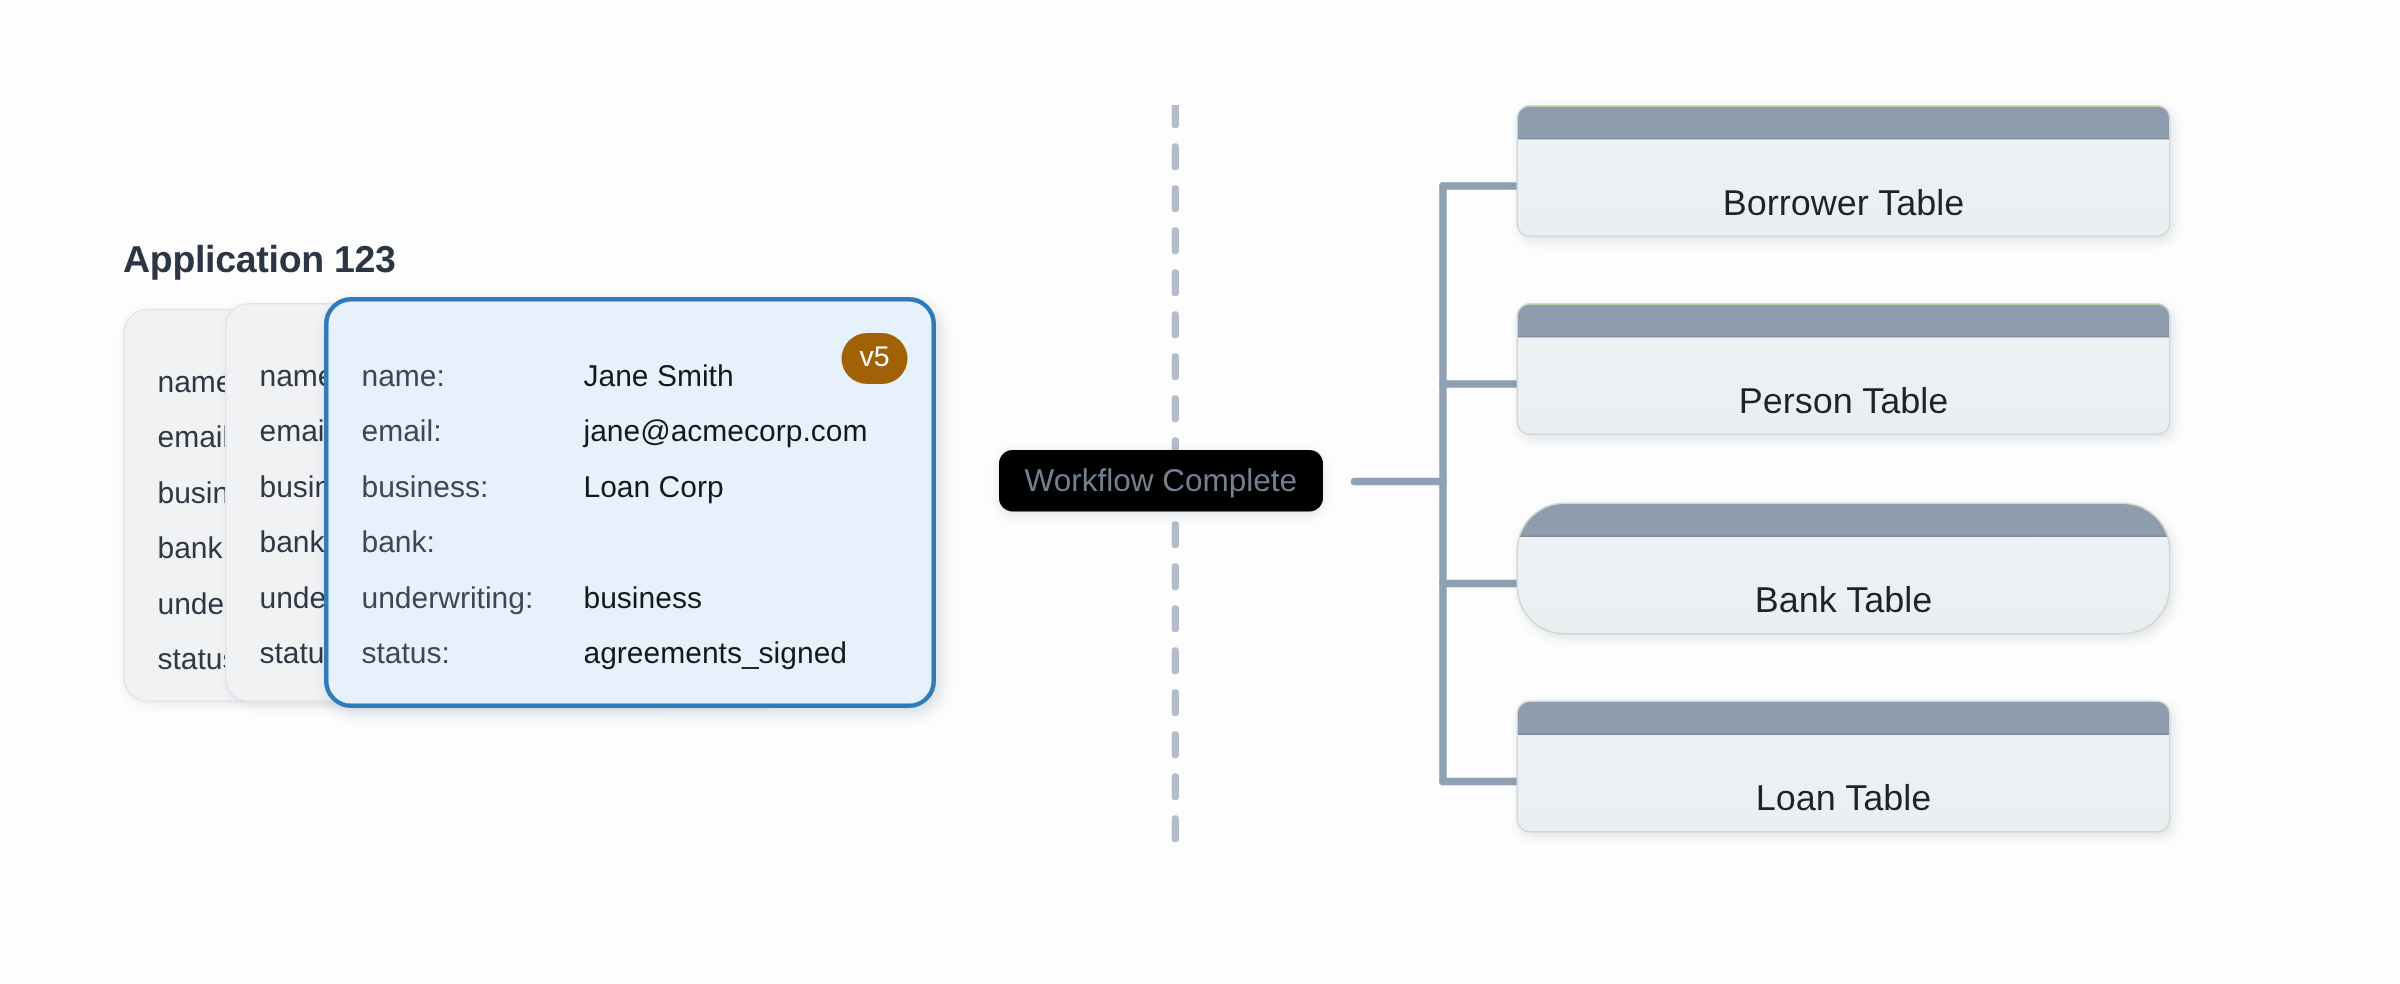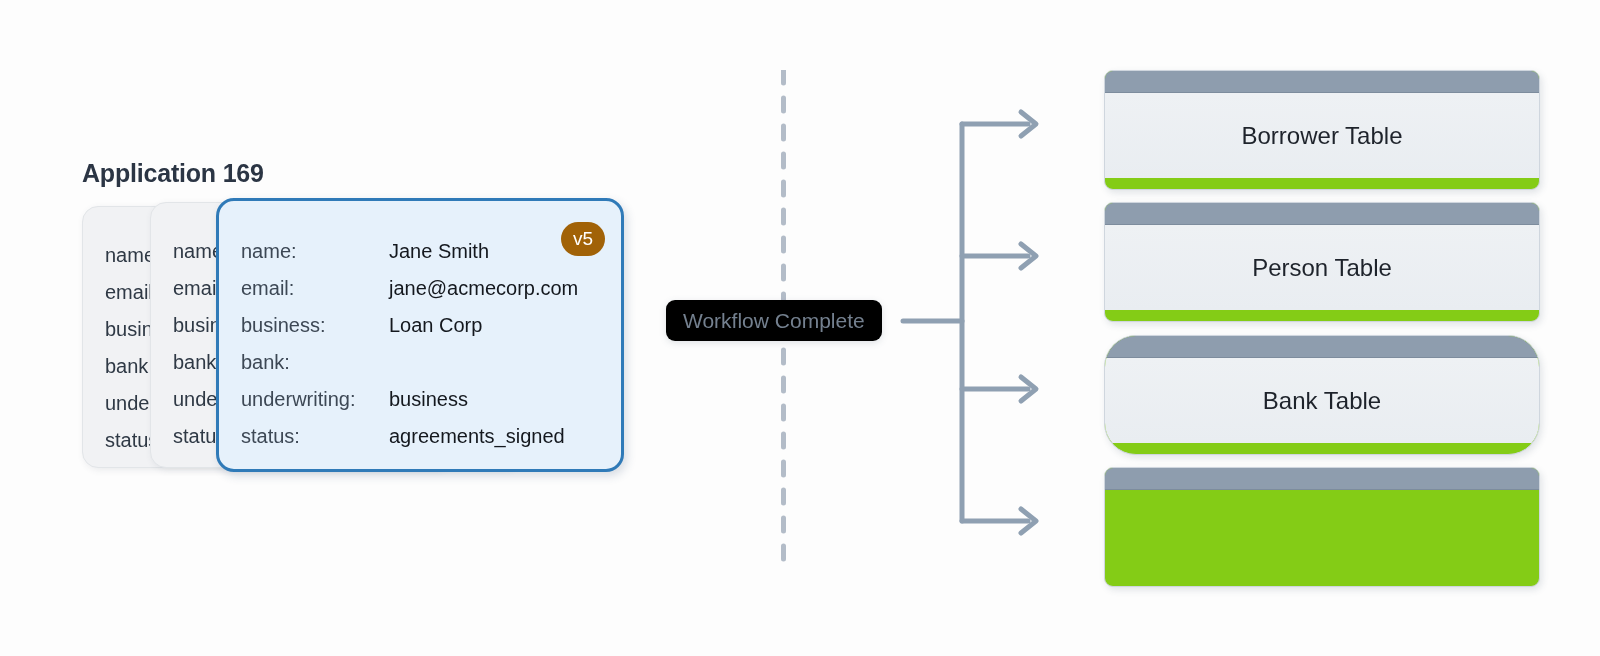--- a/index.html
+++ b/index.html
@@ -150,25 +150,25 @@
   #connectors {
     position: absolute;
     left: 0; top: 0;
     width: 1600px; height: 656px;
     pointer-events: none;
   }
 
   
   .table-node {
     position: absolute;
-    left: 1104px;
+    left: 1011px;
     width: 436px;
-    height: 120px;
+    height: 88px;
     border-radius: 9px;
-    background: #84cc16;
+    background: #bef264;
     border: 1px solid #cfd6de;
     box-shadow: 2px 3px 7px rgba(60,75,100,0.14);
     box-sizing: border-box;
     overflow: hidden;
   }
   .table-header {
     height: 21px;
     background: #8e9dae;
     border-bottom: 1px solid #7d8c9d;
   }
@@ -187,21 +187,21 @@
   #table-0 { top: 70px; }
   #table-1 { top: 202px; }
   #table-2 { top: 335px; border-radius: 32px; }
   #table-3 { top: 467px; }
 </style>
 </head>
 <body>
 
 <div id="canvas">
 
-  <div id="app-title">Application 169</div>
+  <div id="app-title">Application 123</div>
 
   <div class="stack-card ghost" id="ghost-1">
     <div class="ghost-rows">
       <div class="ghost-row">name:</div>
       <div class="ghost-row">email:</div>
       <div class="ghost-row">business:</div>
       <div class="ghost-row">bank:</div>
       <div class="ghost-row">underwriting:</div>
       <div class="ghost-row">status:</div>
     </div>
@@ -295,15 +295,18 @@
 
   <div class="table-node" id="table-2">
     <div class="table-header"></div>
     <div class="table-body">
       <span class="table-label">Bank Table</span>
     </div>
   </div>
 
   <div class="table-node" id="table-3">
     <div class="table-header"></div>
+    <div class="table-body">
+      <span class="table-label">Loan Table</span>
+    </div>
   </div>
 
 </div>
 
 </body></html>

